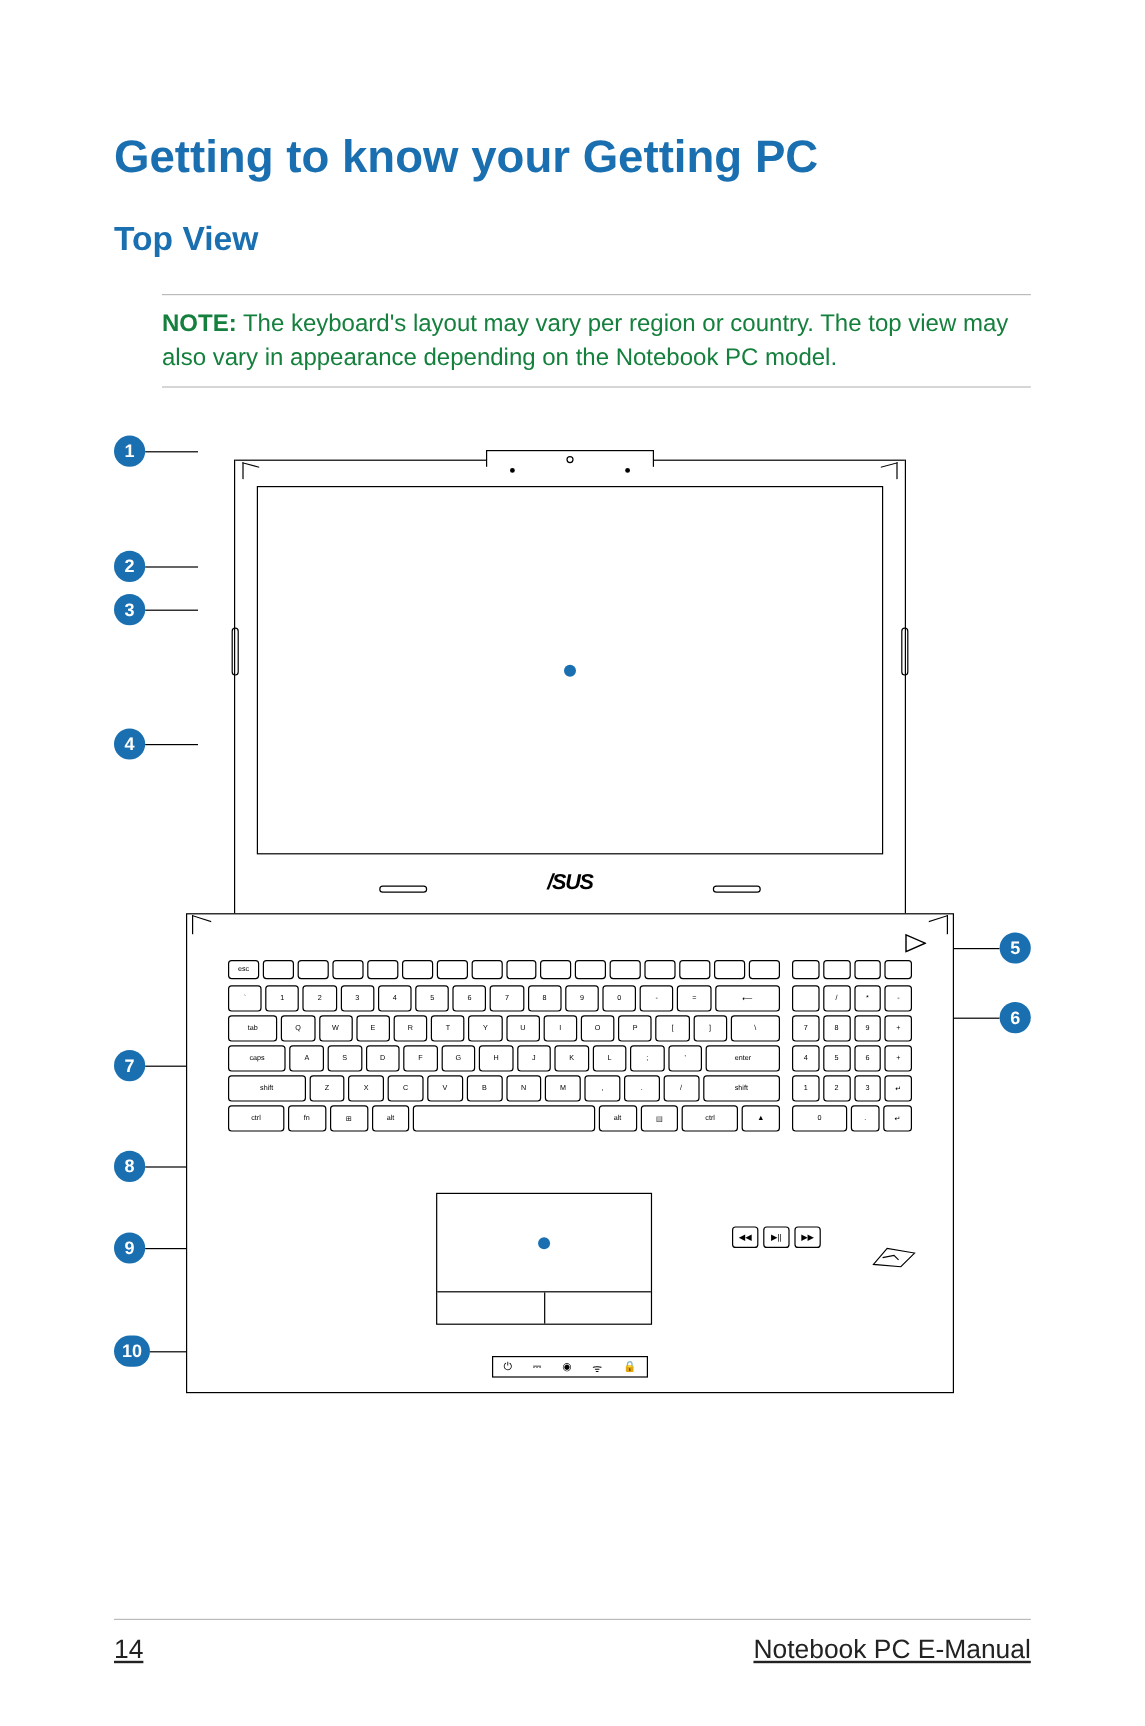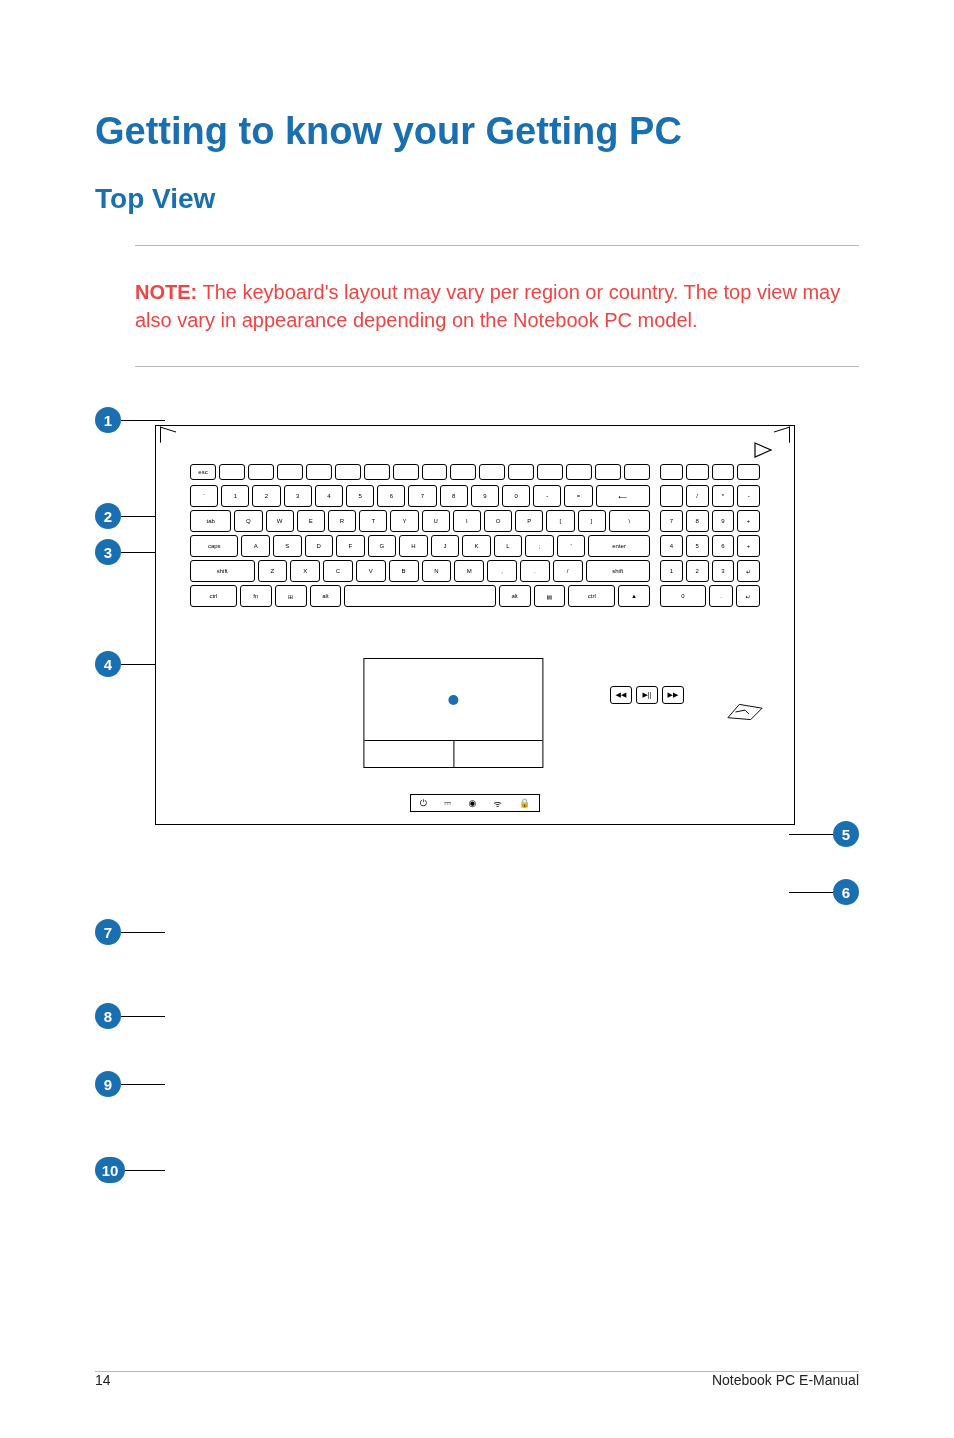--- a/index.html
+++ b/index.html
@@ -19,25 +19,25 @@
     }
     .h2 {
       color: #1a6fb0;
       font-size: 28px;
       font-weight: bold;
       margin-bottom: 30px;
     }
     .note-box {
       border-top: 1px solid #bbb;
       border-bottom: 1px solid #bbb;
-      padding: 32px 0;
+      padding: 10px 0;
       margin: 0 0 40px 40px;
       font-size: 20px;
       line-height: 1.4;
-      color: #ef4444;
+      color: #15803d;
     }
     .note-box .note-label { font-weight: bold; }
     .diagram-wrap {
       position: relative;
       margin-left: 0;
       height: 790px;
     }
     .callout {
       position: absolute;
       display: flex;
@@ -192,23 +192,23 @@
     .indicator-strip{
       position:absolute; bottom:12px; left:50%; transform:translateX(-50%);
       width:130px; height:18px; border:1px solid #000;
       display:flex; align-items:center; justify-content:space-around;
       font-size:9px;
     }
     .footer{
       position:absolute;
       bottom:50px; left:95px; right:95px;
       border-top:1px solid #bbb;
-      padding-top:0;
+      padding-top:12px;
       display:flex; justify-content:space-between;
-      font-size:14px; color:#222;
+      font-size:22px; color:#222;text-decoration:underline;
     }
   </style>
 </head>
 <body>
 
 <h1 class="h1">Getting to know your Getting PC</h1>
 <h2 class="h2">Top View</h2>
 
 <div class="note-box">
   <span class="note-label">NOTE:</span><span> The keyboard's layout may vary per region or country. The top view may also vary in appearance depending on the Notebook PC model.</span>
@@ -253,20 +253,38 @@
       <div class="marker">5</div>
       <div class="leader" style="width:44px;"></div>
     </div>
   <div class="callout right" style="top:472px;">
       <div class="marker">6</div>
       <div class="leader" style="width:44px;"></div>
     </div>
 
   <div class="laptop">
 
+    <div class="lid">
+      <div class="lid-top"></div>
+      <div class="notch">
+        <div class="webcam"></div>
+      </div>
+      <div class="mic-l"></div>
+      <div class="mic-r"></div>
+      <div class="corner tl"></div>
+        <div class="corner tr"></div>
+      <div class="hinge-side-l"></div>
+        <div class="hinge-side-r"></div>
+      <div class="screen">
+        <div class="screen-dot"></div>
+      </div>
+      <div class="hinge-l"></div>
+        <div class="hinge-r"></div>
+      <div class="logo">/SUS</div>
+    </div>
 
     <div class="base">
       <div class="base-corner-l"></div>
         <div class="base-corner-r"></div>
       <div class="power-outline">
         <svg viewBox="0 0 18 16">
             <polygon points="1,1 17,8 1,15" fill="none" stroke="#000" stroke-width="1.2"></polygon>
           </svg>
       </div>
 

